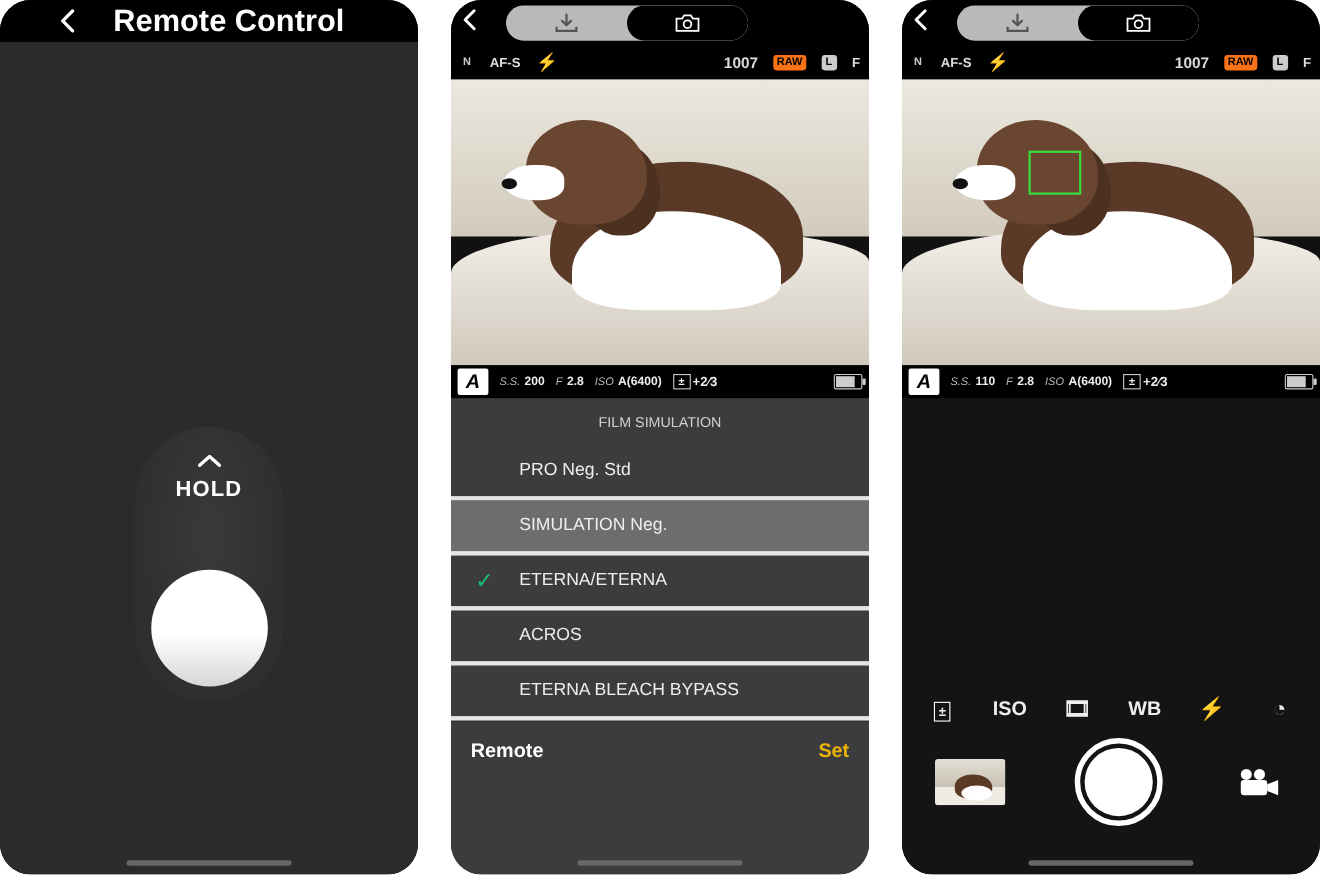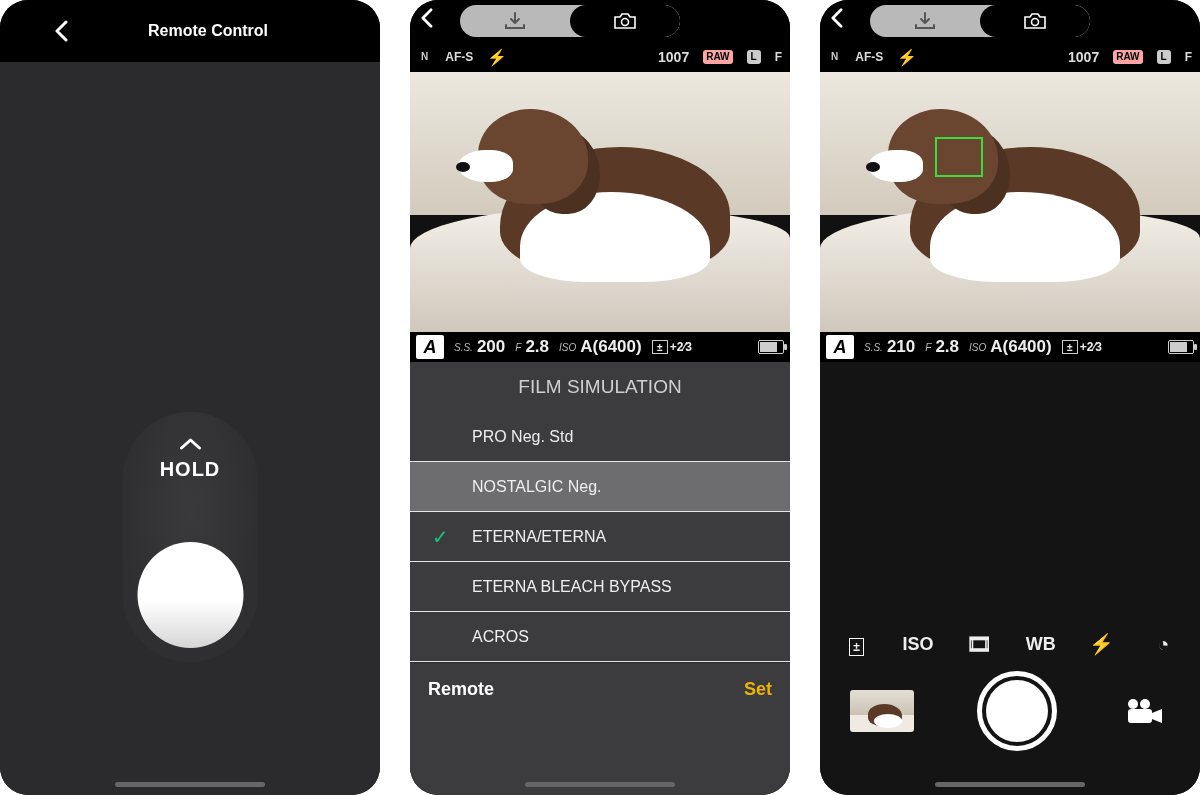--- a/index.html
+++ b/index.html
@@ -21,22 +21,22 @@
   .phone .content { position:absolute; inset:0; display:flex; flex-direction:column; }
 
   
   .home-ind {
     position:absolute; bottom:8px; left:50%; transform:translateX(-50%);
     width:150px; height:5px; border-radius:3px; background:#666;
   }
 
   
   .p1-header {
-    height:62px; background:#000; display:flex; align-items:center;
-    font-weight:700; font-size:16px;padding-left:36px;
+    height:38px; background:#000; display:flex; align-items:center;
+    font-weight:700; font-size:28px;padding-left:36px;
   }
   .p1-back { width:50px; display:flex; justify-content:center; font-size:24px;}
   .p1-title { flex:1; text-align:center; margin-left:-50px;}
   .p1-body { flex:1; background:#2b2b2d; position:relative;}
   .hold-capsule {
     position:absolute; left:50%; top:350px; transform:translateX(-50%);
     width:135px; height:250px; border-radius:70px;
     background: radial-gradient(ellipse at 50% 40%, #3a3a3c 0%, #2f2f31 70%);
     display:flex; flex-direction:column; align-items:center; padding-top:22px;
   }
@@ -62,21 +62,21 @@
   .seg .dl { color:#4a4a4a; }
   .seg .cam { background:#000; color:#fff; border-radius:16px;}
   .seg .cam svg, .seg .dl svg { display:block; }
 
   .info-strip {
     height:30px; background:#000; display:flex; align-items:center; padding:0 8px;
     font-size:12px; font-weight:600; gap:14px; color:#ddd;
   }
   .info-strip .grow { flex:1; }
   .pill { border:1px solid #aaa; border-radius:3px; padding:0 3px; font-size:10px; line-height:14px; color:#ccc;}
-  .raw { background:#fca5a5; color:#000; border:none;}
+  .raw { background:#f97316; color:#000; border:none;}
   .Lbox { background:#ccc; color:#000; border:none; padding:0 4px;}
 
   
   .viewfinder {
     height:260px; position:relative; background:#111; overflow:hidden;
   }
   .vf-scene { position:absolute; inset:0; }
   
   .vf-window { position:absolute; left:0; right:0; top:0; height:55%;
     background:linear-gradient(#ece8df, #d2cbbd); }
@@ -110,32 +110,32 @@
   .exp-bar {
     height:30px; background:#000; display:flex; align-items:center; gap:10px;
     padding:0 6px; font-size:13px; font-weight:700; color:#eee;
   }
   .exp-bar .mode {
     width:28px; height:24px; background:#fff; color:#000;
     display:flex; align-items:center; justify-content:center; font-style:italic; font-size:18px;
     border-radius:2px;
   }
   .exp-bar .lbl { font-size:10px; font-weight:500; color:#bbb; margin-right:-6px;font-style:italic;}
-  .exp-bar .big { font-size:17px; }
+  .exp-bar .big { font-size:11px; }
   .exp-bar .sp { flex:1; }
   .batt { width:26px; height:14px; border:1.5px solid #ccc; border-radius:2px; position:relative;}
   .batt::after{content:"";position:absolute;right:-4px;top:3px;width:3px;height:6px;background:#ccc;border-radius:1px;}
   .batt i{position:absolute;left:1px;top:1px;bottom:1px;width:70%;background:#ccc;}
 
   
   .list-area { flex:1; background:#3c3c3e; display:flex; flex-direction:column;}
-  .list-title { text-align:center; color:#cfcfcf; font-size:19px; padding:14px 0;}
+  .list-title { text-align:center; color:#cfcfcf; font-size:13px; padding:14px 0;}
   .list-item {
     height:50px; display:flex; align-items:center; padding-left:62px;
-    border-bottom:1px solid #e5e5e5; font-size:16px; color:#eee; position:relative;
+    border-bottom:4px solid #e5e5e5; font-size:16px; color:#eee; position:relative;
   }
   .list-item.hl { background:#6d6d6f; }
   .list-item .chk {
     position:absolute; left:22px; top:50%; transform:translateY(-50%);
     color:#19c27c; font-size:20px;
   }
   .list-footer {
     display:flex; justify-content:space-between; align-items:center;
     padding:16px 18px 40px; border-top:1px solid #2d2d2f;
     font-size:18px; font-weight:600; color:#fff;
@@ -271,31 +271,31 @@
         </span>
   </div>
 
   <div class="list-area">
     <div class="list-title">FILM SIMULATION</div>
     <div id="film-list">
           <div class="list-item">
             <span>PRO Neg. Std</span>
           </div>
           <div class="list-item hl">
-            <span>NOSTALGIC Neg.</span>
+            <span>SIMULATION Neg.</span>
           </div>
           <div class="list-item">
             <span class="chk">✓</span>
             <span>ETERNA/ETERNA</span>
           </div>
           <div class="list-item">
-            <span>ETERNA BLEACH BYPASS</span>
+            <span>ACROS</span>
           </div>
           <div class="list-item">
-            <span>ACROS</span>
+            <span>ETERNA BLEACH BYPASS</span>
           </div>
         </div>
     <div class="list-footer">
       <span>Remote</span>
       <span class="set">Set</span>
     </div>
   </div>
  </div>
  <div class="home-ind"></div>
 </div>
@@ -345,21 +345,21 @@
       <div class="vf-dog-head"></div>
       <div class="vf-dog-snout"></div>
       <div class="vf-dog-nose"></div>
     </div>
     <div class="focus-box"></div>
   </div>
 
   <div class="exp-bar">
     <div class="mode">A</div>
     <span class="lbl">S.S.</span>
-    <span class="big">210</span>
+    <span class="big">110</span>
     <span class="lbl">F</span>
     <span class="big">2.8</span>
     <span class="lbl">ISO</span>
     <span class="big">A(6400)</span>
     <span class="expcomp">
           <span class="pm">±</span>
           <span>+2⁄3</span>
         </span>
     <span class="sp"></span>
     <span class="batt">

